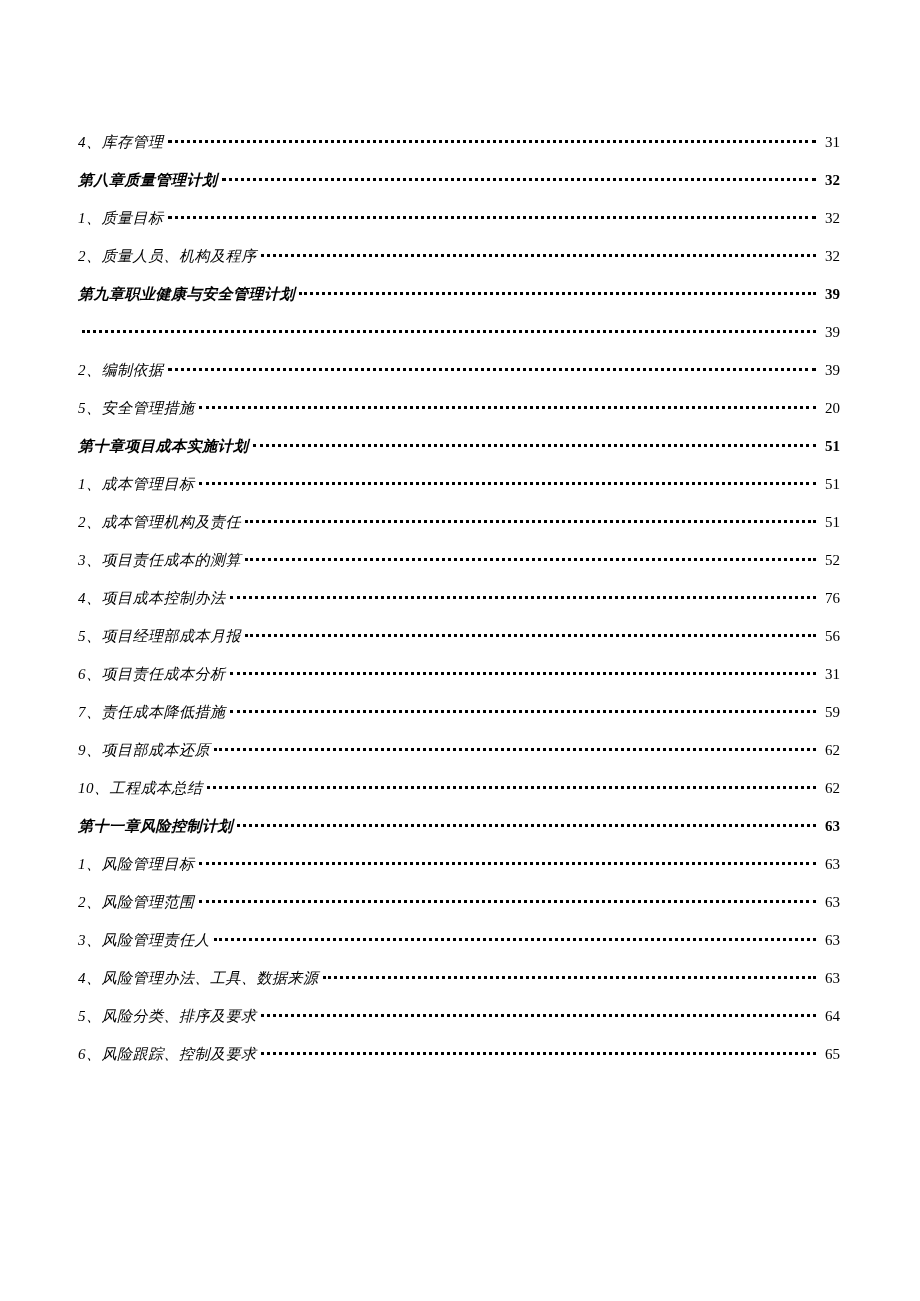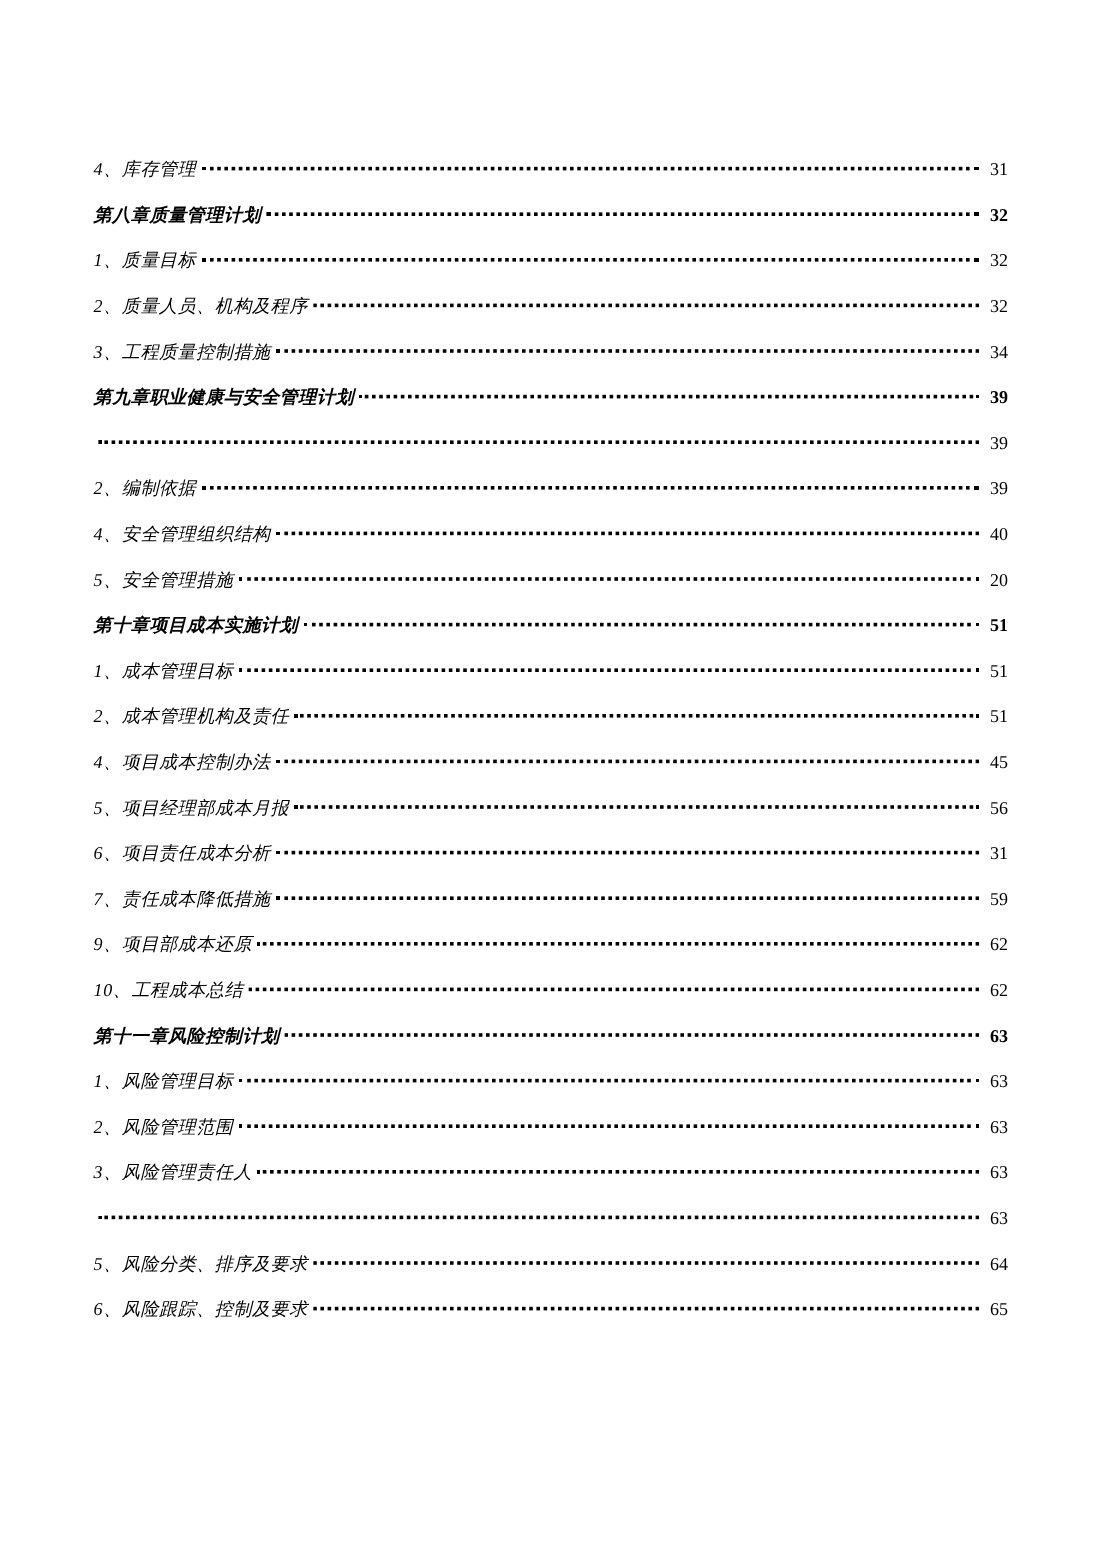--- a/index.html
+++ b/index.html
@@ -83,68 +83,63 @@
       <div class="toc-row">
         <span class="title">1、质量目标</span>
         <span class="leader"></span>
         <span class="page-num">32</span>
       </div>
       <div class="toc-row">
         <span class="title">2、质量人员、机构及程序</span>
         <span class="leader"></span>
         <span class="page-num">32</span>
       </div>
-      <div class="toc-row">
-        <span class="title">3、工程质量控制措施</span>
-        <span class="leader"></span>
-        <span class="page-num">34</span>
-      </div>
       <div class="toc-row chapter">
         <span class="title">第九章职业健康与安全管理计划</span>
         <span class="leader"></span>
         <span class="page-num">39</span>
       </div>
       <div class="toc-row">
         <span class="leader"></span>
         <span class="page-num">39</span>
       </div>
       <div class="toc-row">
         <span class="title">2、编制依据</span>
         <span class="leader"></span>
         <span class="page-num">39</span>
       </div>
       <div class="toc-row">
-        <span class="title">4、安全管理组织结构</span>
-        <span class="leader"></span>
-        <span class="page-num">40</span>
-      </div>
-      <div class="toc-row">
         <span class="title">5、安全管理措施</span>
         <span class="leader"></span>
         <span class="page-num">20</span>
       </div>
       <div class="toc-row chapter">
         <span class="title">第十章项目成本实施计划</span>
         <span class="leader"></span>
         <span class="page-num">51</span>
       </div>
       <div class="toc-row">
         <span class="title">1、成本管理目标</span>
         <span class="leader"></span>
         <span class="page-num">51</span>
       </div>
       <div class="toc-row">
         <span class="title">2、成本管理机构及责任</span>
         <span class="leader"></span>
         <span class="page-num">51</span>
       </div>
       <div class="toc-row">
+        <span class="title">3、项目责任成本的测算</span>
+        <span class="leader"></span>
+        <span class="page-num">52</span>
+      </div>
+      <div class="toc-row">
         <span class="title">4、项目成本控制办法</span>
         <span class="leader"></span>
-        <span class="page-num">45</span>
+        <span class="page-num">76</span>
       </div>
       <div class="toc-row">
         <span class="title">5、项目经理部成本月报</span>
         <span class="leader"></span>
         <span class="page-num">56</span>
       </div>
       <div class="toc-row">
         <span class="title">6、项目责任成本分析</span>
         <span class="leader"></span>
         <span class="page-num">31</span>
@@ -178,20 +173,21 @@
         <span class="title">2、风险管理范围</span>
         <span class="leader"></span>
         <span class="page-num">63</span>
       </div>
       <div class="toc-row">
         <span class="title">3、风险管理责任人</span>
         <span class="leader"></span>
         <span class="page-num">63</span>
       </div>
       <div class="toc-row">
+        <span class="title">4、风险管理办法、工具、数据来源</span>
         <span class="leader"></span>
         <span class="page-num">63</span>
       </div>
       <div class="toc-row">
         <span class="title">5、风险分类、排序及要求</span>
         <span class="leader"></span>
         <span class="page-num">64</span>
       </div>
       <div class="toc-row">
         <span class="title">6、风险跟踪、控制及要求</span>

